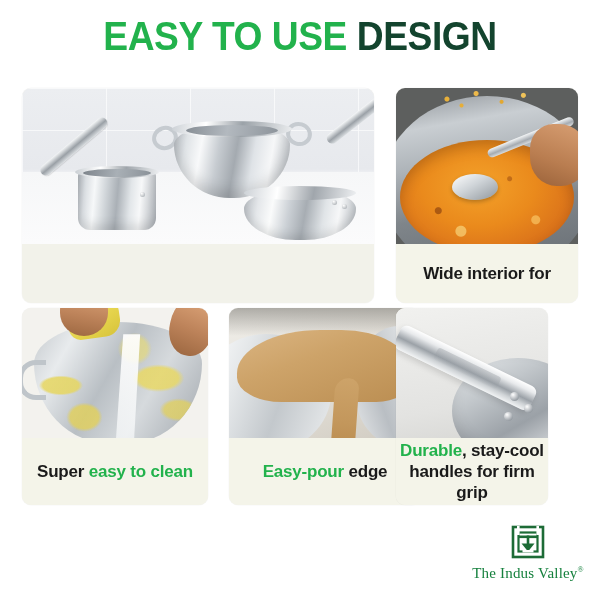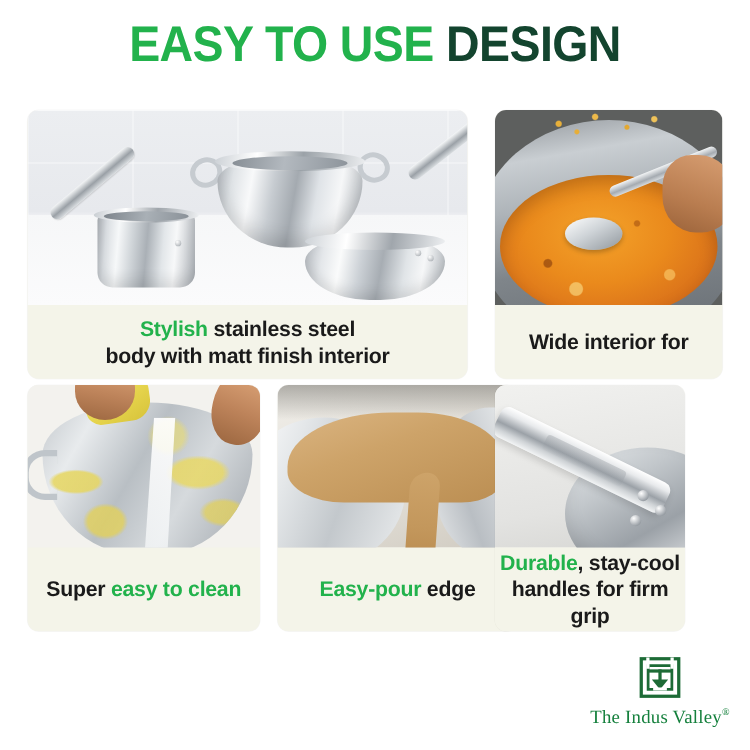--- a/index.html
+++ b/index.html
@@ -53,21 +53,21 @@
   #card-stylish .cap   { height: 59px; }
 
   #card-wide      { left: 396px; top: 88px;  width: 182px; height: 215px; }
   #card-wide .photo { height: 156px; }
   #card-wide .cap   { height: 59px; }
 
   #card-clean     { left: 22px;  top: 308px; width: 186px; height: 197px; }
   #card-clean .photo { height: 130px; }
   #card-clean .cap   { height: 67px; }
 
-  #card-pour      { left: 222px; top: 308px; width: 192px; height: 197px; }
+  #card-pour      { left: 229px; top: 308px; width: 192px; height: 197px; }
   #card-pour .photo { height: 130px; }
   #card-pour .cap   { height: 67px; }
 
   #card-handle    { left: 396px; top: 308px; width: 152px; height: 197px; }
   #card-handle .photo { height: 130px; }
   #card-handle .cap   { height: 67px; }
 
   
   .scene { position: absolute; inset: 0; }
 
@@ -354,26 +354,20 @@
         </div>
 
         <div class="frypan">
           <div class="handle"></div>
           <div class="pan"></div>
             <div class="pan-rim"></div>
           <div class="rivet" style="left:88px; top:12px;"></div>
           <div class="rivet" style="left:98px; top:16px;"></div>
         </div>
       </div>
-    </div>
-    <div class="cap">
-      <div>
-        <span class="g">Stylish</span><span class="d"> stainless steel</span>
-      </div>
-      <div class="d">body with matt finish interior</div>
     </div>
   </div>
 
   <div class="card" id="card-wide">
     <div class="photo">
       <div class="scene curry-scene">
         <div class="curry-pan"></div>
         <div class="curry-liquid"></div>
         <div class="curry-specks"></div>
         <div class="curry-spoon-stem"></div>

